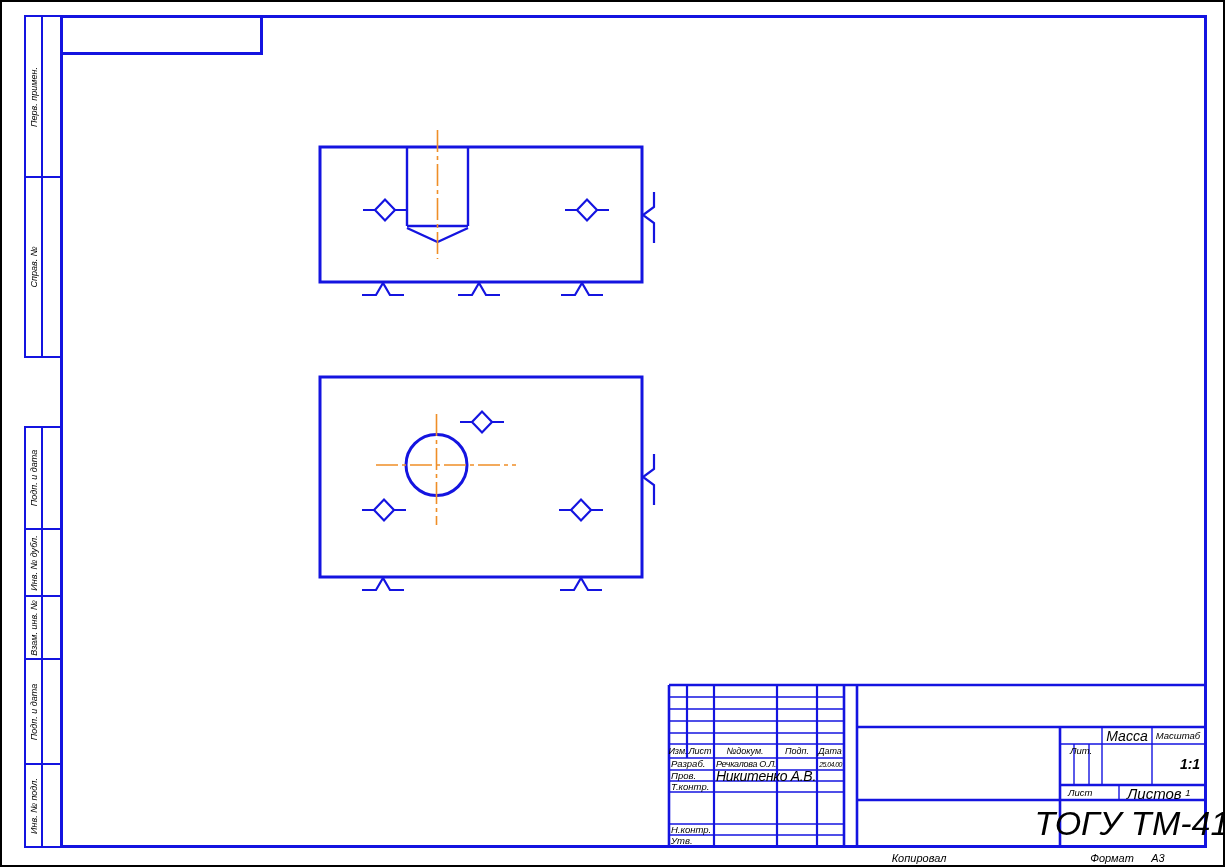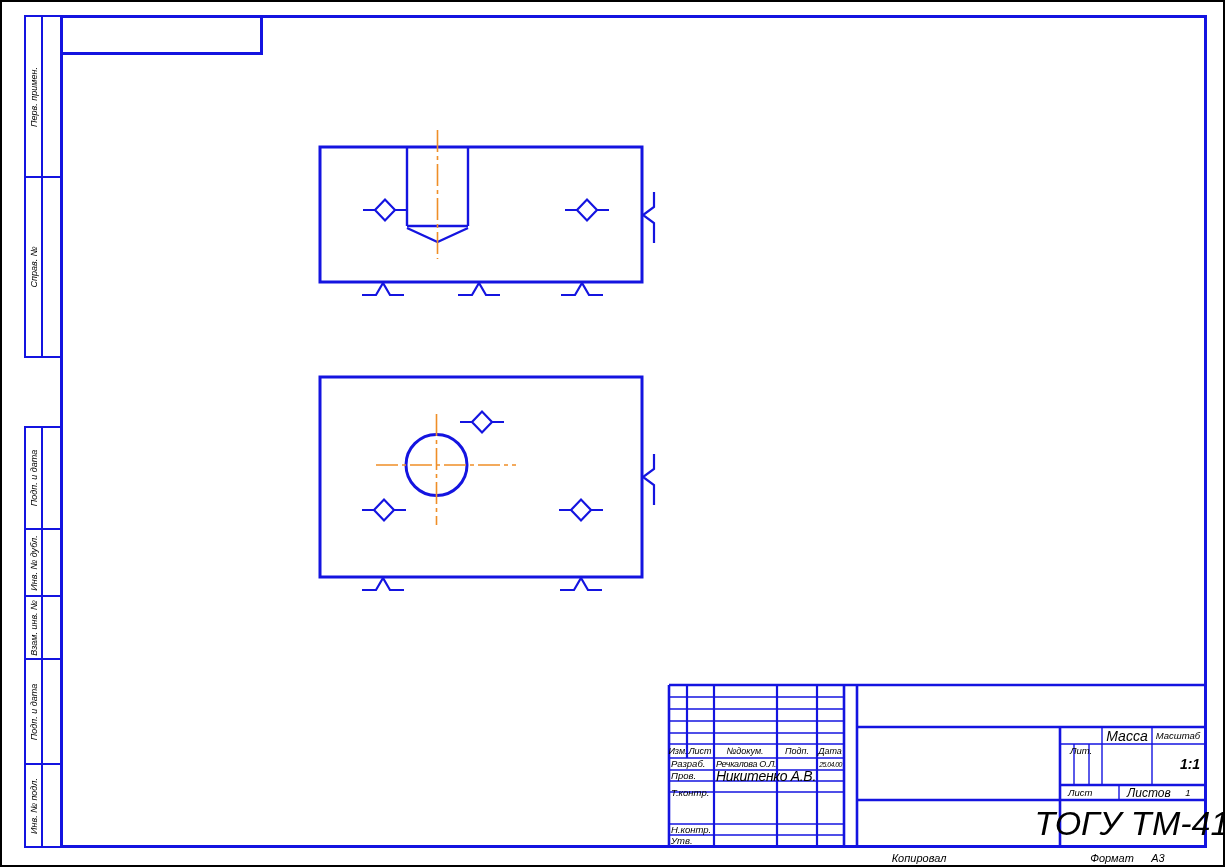--- a/index.html
+++ b/index.html
@@ -182,31 +182,31 @@
   <div class="t c" style="left:795px;top:749px;font-size:9px;">Подп.</div>
   <div class="t c" style="left:828px;top:749px;font-size:9px;">Дата</div>
 
   <div class="t l" style="left:669px;top:762px;font-size:9.5px;">Разраб.</div>
   <div class="t l" style="left:714px;top:762px;font-size:9px;letter-spacing:-0.3px;">Речкалова О.Л.</div>
   <div class="t c" style="left:828.5px;top:762px;font-size:7px;letter-spacing:-0.6px;">25.04.00</div>
 
   <div class="t l" style="left:669px;top:773.5px;font-size:9.5px;">Пров.</div>
   <div class="t l" style="left:714px;top:773.5px;font-size:14px;letter-spacing:-0.3px;">Никитенко А.В.</div>
 
-  <div class="t l" style="left:669px;top:784.5px;font-size:9.5px;margin-top:6px;">Т.контр.</div>
+  <div class="t l" style="left:669px;top:784.5px;font-size:9.5px;">Т.контр.</div>
   <div class="t l" style="left:669px;top:827.5px;font-size:9.5px;">Н.контр.</div>
   <div class="t l" style="left:669px;top:839px;font-size:9.5px;">Утв.</div>
 
   <div class="t c" style="left:1079px;top:734px;font-size:9.5px;margin-top:15px;">Лит.</div>
   <div class="t c" style="left:1125px;top:734px;font-size:14px;">Масса</div>
   <div class="t c" style="left:1176px;top:734px;font-size:9.5px;">Масштаб</div>
   <div class="t c" style="left:1176px;top:762px;font-size:14px;font-weight:bold;margin-left:12px;">1:1</div>
 
   <div class="t l" style="left:1066px;top:791px;font-size:9.5px;">Лист</div>
-  <div class="t l" style="left:1125px;top:791px;font-size:12px;font-style:italic;">Листов</div>
+  <div class="t l" style="left:1125px;top:791px;font-size:15px;font-style:italic;">Листов</div>
   <div class="t c" style="left:1186px;top:791px;font-size:9.5px;">1</div>
 
   <div class="t c" style="left:1130px;top:821px;font-size:34px;">ТОГУ ТМ-41</div>
 
   <div class="t c" style="left:917px;top:856px;font-size:11px;">Копировал</div>
   <div class="t c" style="left:1110px;top:856px;font-size:11px;">Формат</div>
   <div class="t c" style="left:1156px;top:856px;font-size:11px;">А3</div>
 
 </div>
 

